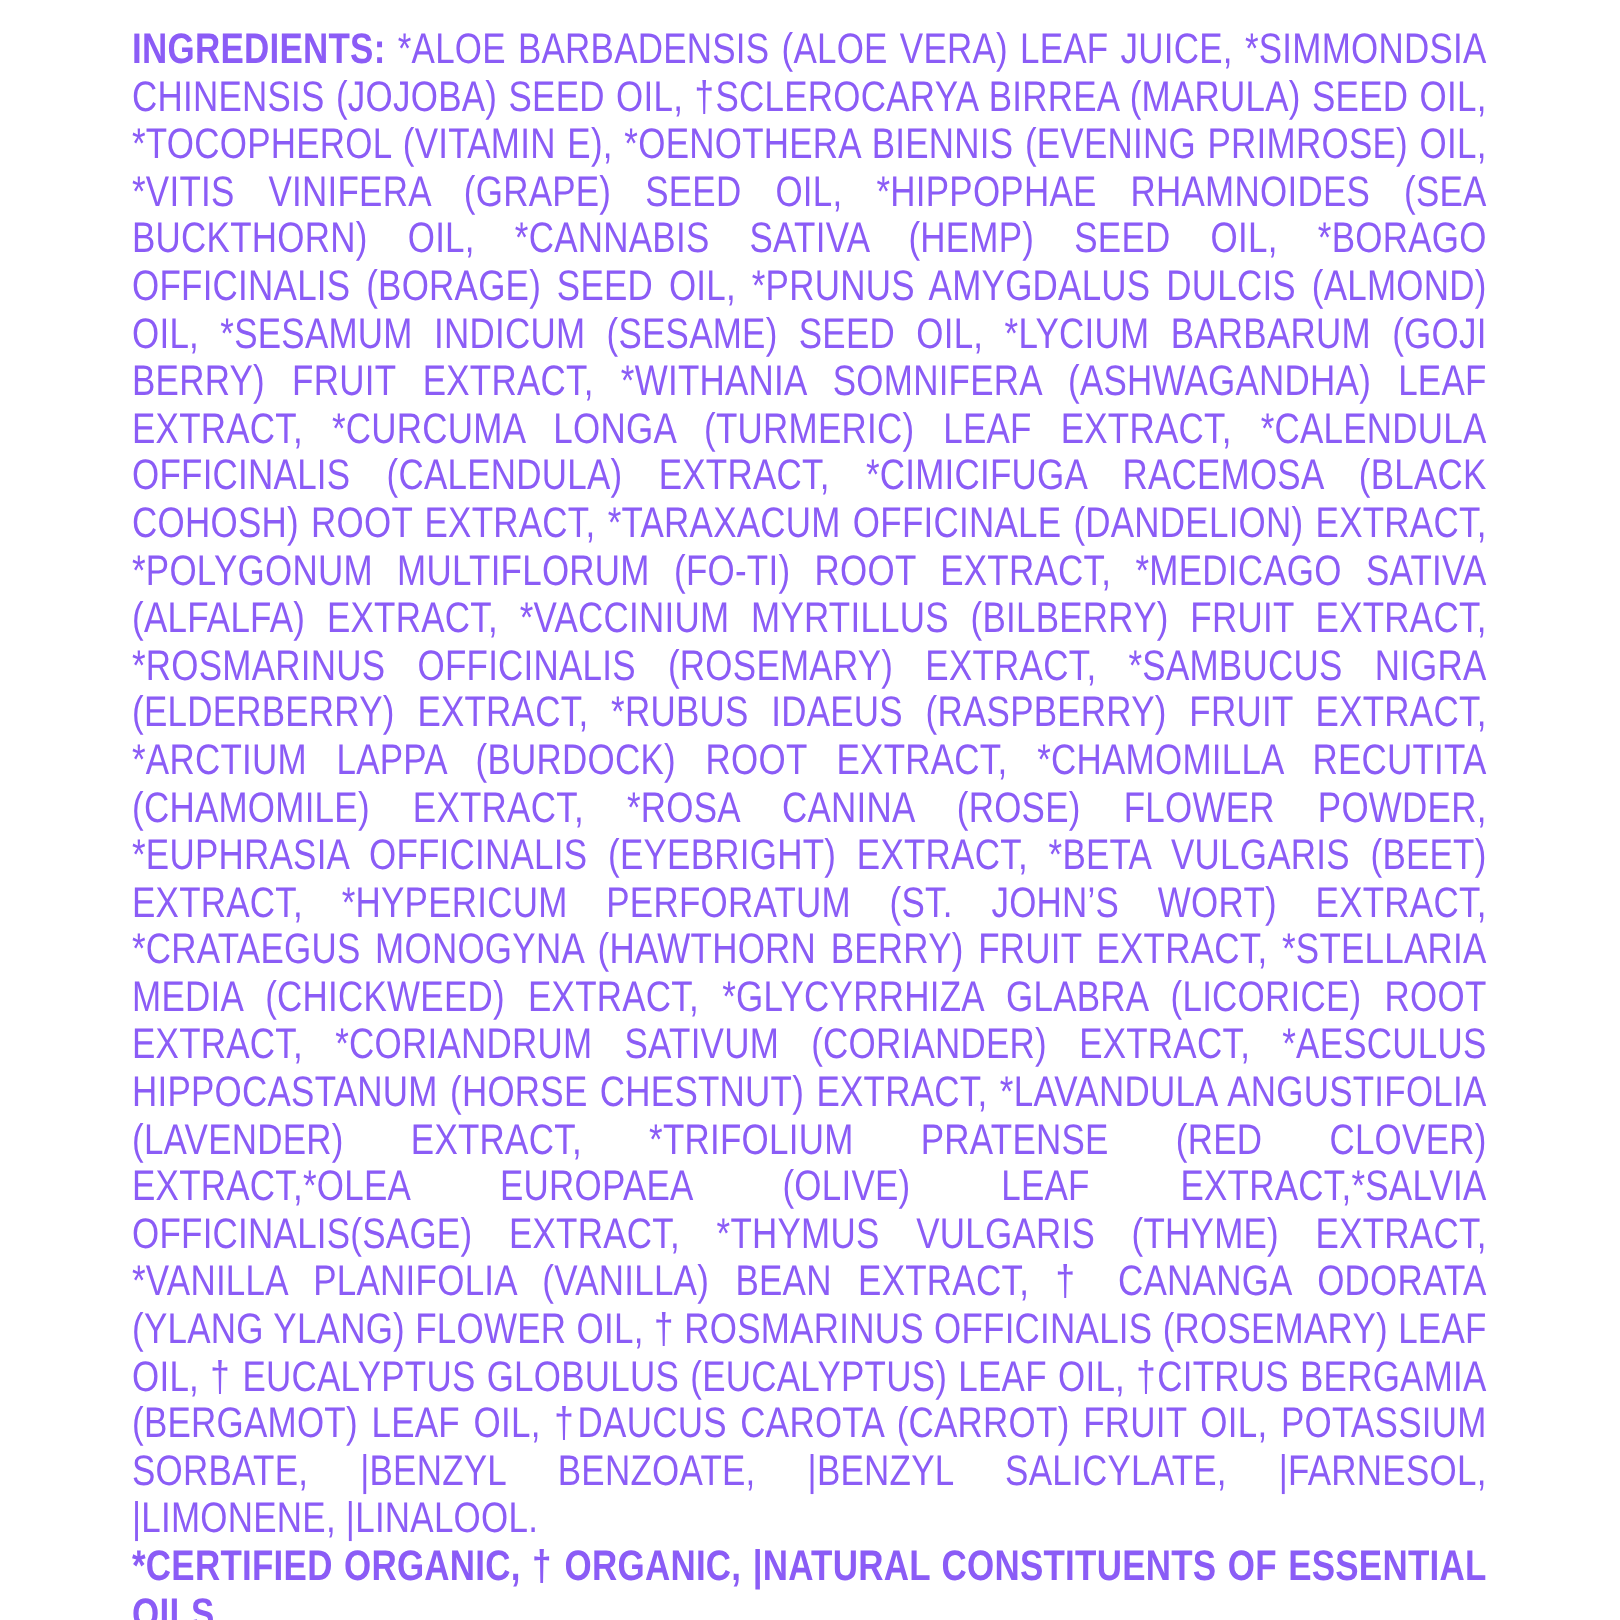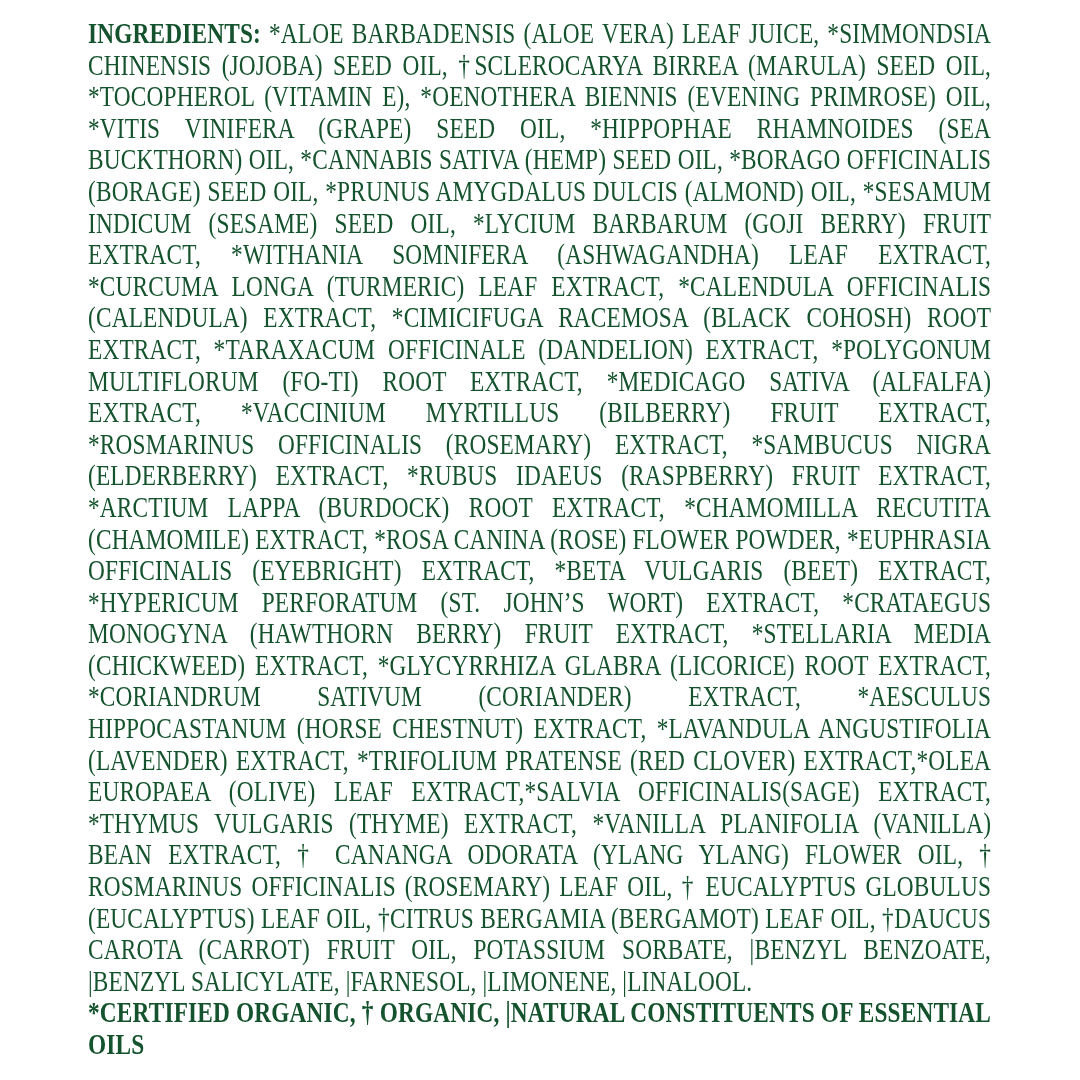--- a/index.html
+++ b/index.html
@@ -6,22 +6,22 @@
     margin: 0;
     padding: 0;
     background: #ffffff;
   }
   .sheet {
     position: relative;
     width: 1080px;
     height: 1080px;
     background: #ffffff;
     overflow: hidden;
-    font-family: Liberation Serif, serif;
-    color: #14532d;
+    font-family: Liberation Sans, sans-serif;
+    color: #8b5cf6;
   }
   
   .textblock {
     position: absolute;
     left: 88px;
     top: 18px;
     width: 1104px;
     transform: scaleX(0.818);
     transform-origin: top left;
     text-align: justify;

